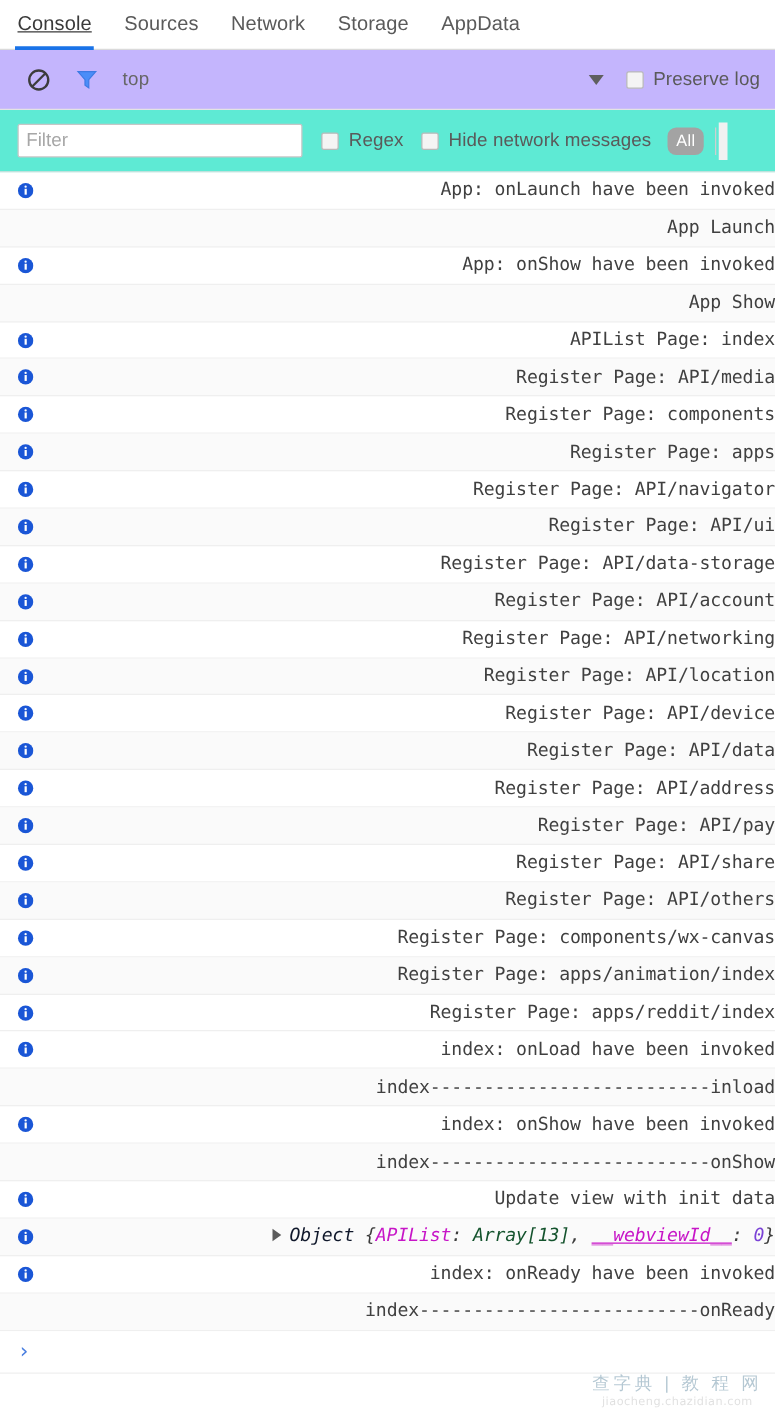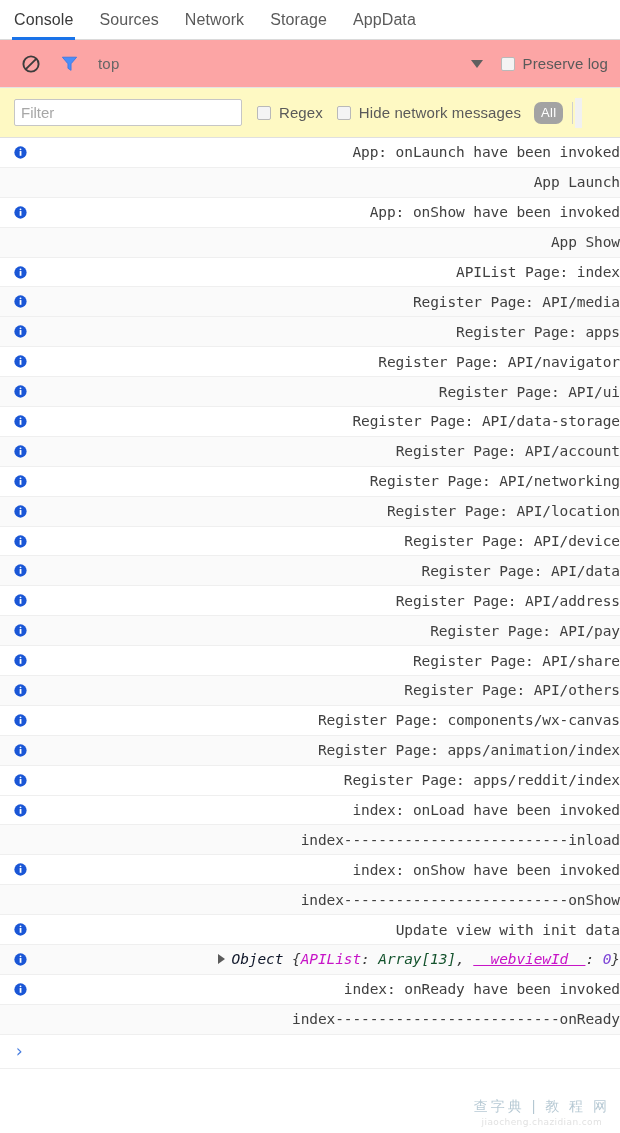--- a/index.html
+++ b/index.html
@@ -34,38 +34,38 @@
     display: flex;
     align-items: center;
     padding: 0 13px 0 0;
     margin-right: 13px;
     font-size: 16px;
     color: #5a5a5a;
     position: relative;
     white-space: nowrap;
     letter-spacing: 0.1px;
   }
-  .tab.active { color: #3a3a3a; }
+  .tab.active { color: #3a3a3a; text-decoration: underline; }
   .tab.active::after {
     content: "";
     position: absolute;
     left: -2px;
     right: 11px;
     bottom: -1px;
     height: 3px;
     background: #1a73e8;
   }
 
   
   .toolbar {
     height: 48px;
     min-height: 48px;
     display: flex;
     align-items: center;
-    background: #fca5a5;
+    background: #c4b5fd;
     border-bottom: 1px solid #e4e4e4;
     padding: 0 12px 0 18px;
   }
   .tb-icon {
     width: 26px;
     height: 26px;
     display: flex;
     align-items: center;
     justify-content: center;
     margin-right: 12px;
@@ -105,21 +105,21 @@
     white-space: nowrap;
     letter-spacing: 0.1px;
   }
 
   
   .filterbar {
     height: 50px;
     min-height: 50px;
     display: flex;
     align-items: center;
-    background: #fef9c3;
+    background: #5eead4;
     border-bottom: 1px solid #e0e0e0;
     padding: 0 0 0 14px;
   }
   .filter-input {
     width: 228px;
     height: 27px;
     border: 1px solid #c6c6c6;
     border-radius: 2px;
     background: #ffffff;
     font-family: "Liberation Sans", sans-serif;
@@ -356,20 +356,30 @@
       <div class="row alt">
         <span class="gutter">
           <svg class="info-icon" viewBox="0 0 14 14">
             <circle cx="7" cy="7" r="6.6" fill="#1a56d6"></circle>
             <circle cx="7" cy="3.6" r="1.0" fill="#ffffff"></circle>
             <rect x="6.1" y="5.4" width="1.9" height="5.1" fill="#ffffff"></rect>
           </svg>
         </span>
         <span class="msg">Register Page: API/media</span>
       </div>
+      <div class="row">
+        <span class="gutter">
+          <svg class="info-icon" viewBox="0 0 14 14">
+            <circle cx="7" cy="7" r="6.6" fill="#1a56d6"></circle>
+            <circle cx="7" cy="3.6" r="1.0" fill="#ffffff"></circle>
+            <rect x="6.1" y="5.4" width="1.9" height="5.1" fill="#ffffff"></rect>
+          </svg>
+        </span>
+        <span class="msg">Register Page: components</span>
+      </div>
       <div class="row alt">
         <span class="gutter">
           <svg class="info-icon" viewBox="0 0 14 14">
             <circle cx="7" cy="7" r="6.6" fill="#1a56d6"></circle>
             <circle cx="7" cy="3.6" r="1.0" fill="#ffffff"></circle>
             <rect x="6.1" y="5.4" width="1.9" height="5.1" fill="#ffffff"></rect>
           </svg>
         </span>
         <span class="msg">Register Page: apps</span>
       </div>

